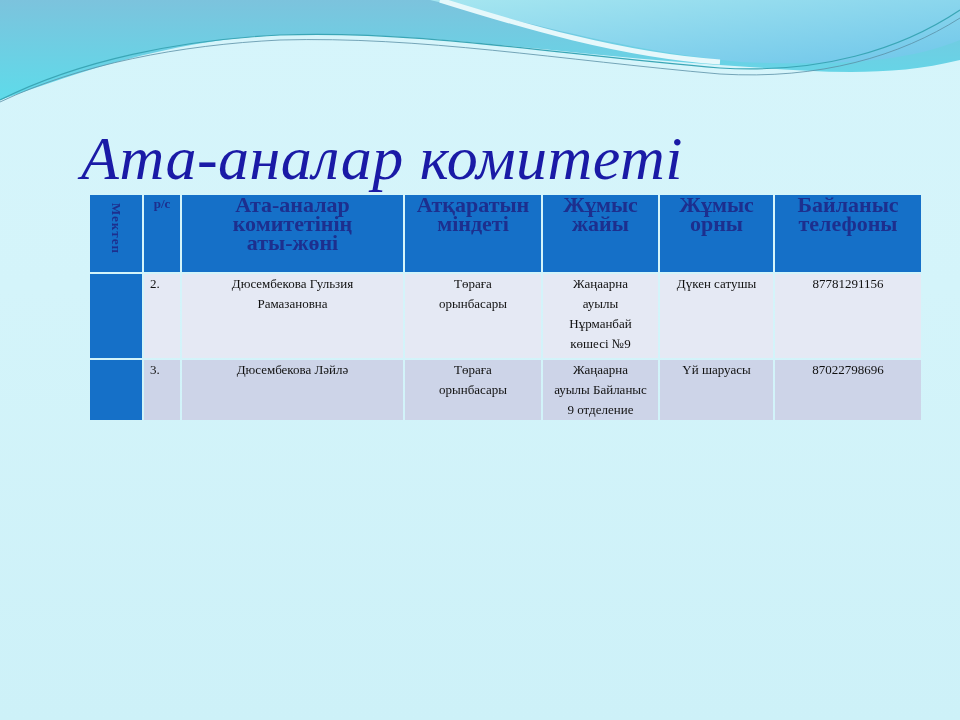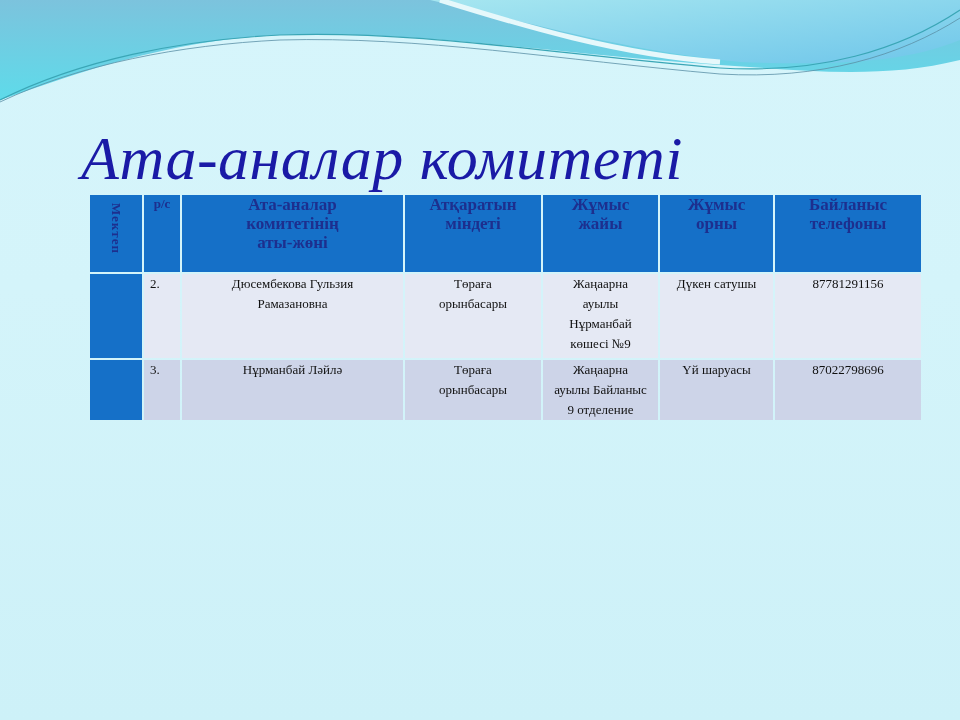--- a/index.html
+++ b/index.html
@@ -6,21 +6,21 @@
   body{width:960px;height:720px;overflow:hidden;position:relative;
     background:linear-gradient(180deg,#d6f5fb 0%,#d4f4fa 40%,#cdf1f8 100%);
     font-family:"Liberation Serif","DejaVu Serif",serif;}
   .bg-waves{position:absolute;left:0;top:0;width:960px;height:140px;}
   .title{position:absolute;left:0;top:118px;width:764px;text-align:center;
     font-family:"Liberation Serif","DejaVu Serif",serif;font-style:italic;
     font-size:62px;color:#1a1aa6;letter-spacing:0.5px;line-height:80px;}
   table.grid{position:absolute;left:90px;top:195px;border-collapse:separate;border-spacing:2px;
     margin:-2px;table-layout:fixed;}
   table.grid td, table.grid th{padding:0;vertical-align:top;}
-  th.h{background:#1570c8;color:#1d2f8e;font-weight:bold;font-size:17px;line-height:19px;
+  th.h{background:#1570c8;color:#1d2f8e;font-weight:bold;font-size:22px;line-height:19px;
     text-align:center;padding-top:4px;height:77px;box-sizing:border-box;}
   th.h.small{font-size:13px;line-height:14px;padding-top:2px;}
   th.vert{background:#1570c8;color:#1d2f8e;font-weight:bold;font-size:13px;}
   .vtext{writing-mode:vertical-rl;display:inline-block;margin:8px auto 0;letter-spacing:1px;}
   td.school{background:#1570c8;color:#1d2f8e;font-weight:bold;font-size:14px;text-align:center;padding-top:3px;}
   td.c{font-size:13px;color:#111;line-height:20px;padding-top:2px;}
   tr.odd td.c{background:#cdd4e8;}
   tr.even td.c{background:#e5e9f4;}
   .center{text-align:center;}
   .left{text-align:left;padding-left:6px !important;}
@@ -105,21 +105,21 @@
         <div>Нұрманбай</div>
         <div>көшесі  №9</div>
       </td>
       <td class="c center">Дүкен сатушы</td>
       <td class="c center">87781291156</td>
     </tr>
     <tr class="odd" style="height:57px;">
       <td class="school"></td>
       <td class="c left">3.</td>
       <td class="c center">
-        <div>Нұрманбай Ләйлә</div>
+        <div>Дюсембекова Ләйлә</div>
       </td>
       <td class="c center">
         <div>Төраға</div>
         <div>орынбасары</div>
       </td>
       <td class="c center">
         <div>Жаңаарна</div>
         <div>ауылы Байланыс</div>
         <div>9 отделение</div>
       </td>

